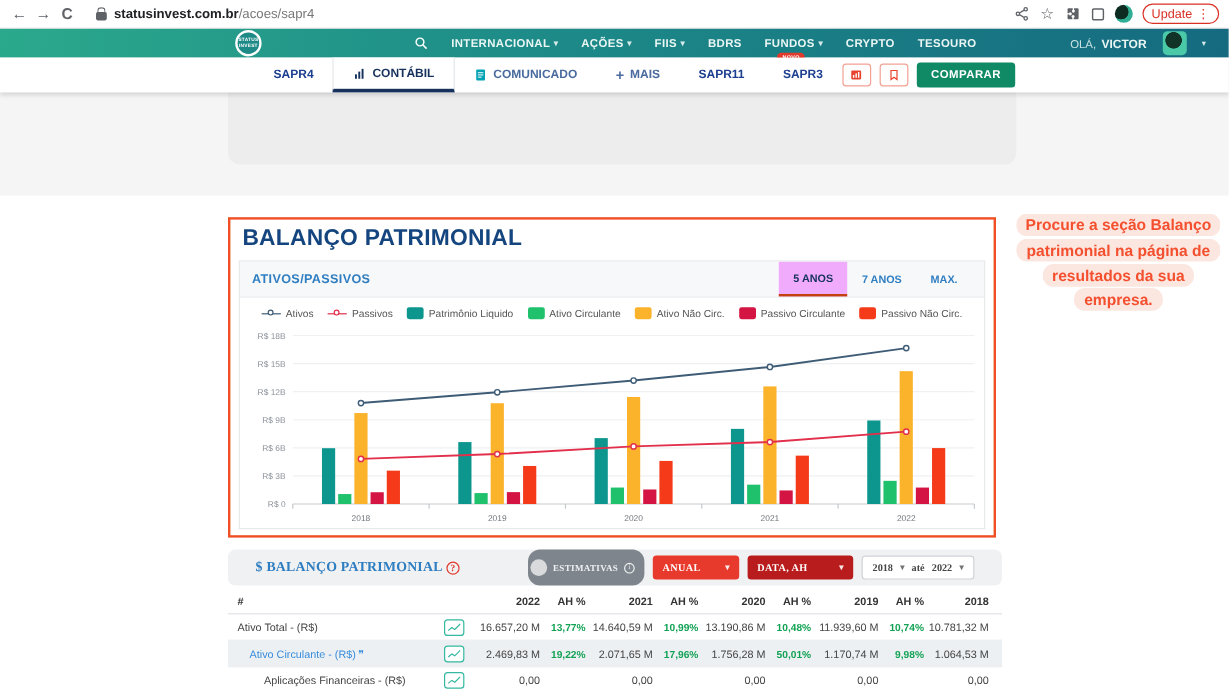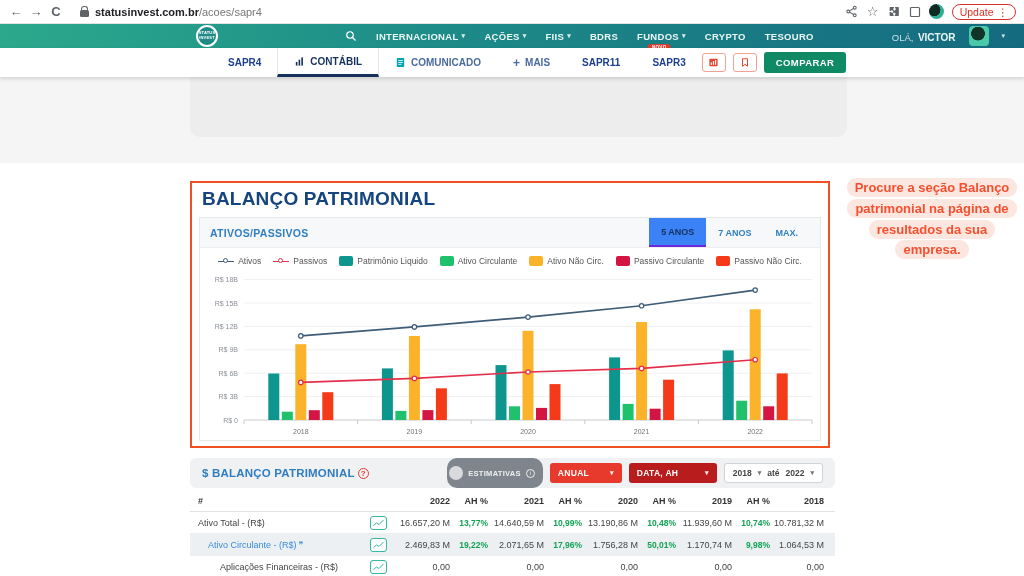--- a/index.html
+++ b/index.html
@@ -49,36 +49,36 @@
   #gray-card { top:77px; left:190px; width:657px; height:60px; background:#ededee; border-radius:0 0 10px 10px; }
 
   
   #red-box { top:181px; left:190px; width:640px; height:267px; border:2px solid #f04f23; background:#fff; }
   #bp-title { top:188px; left:202px; font-size:19px; font-weight:bold; color:#15457e; letter-spacing:.2px; }
   #chart-card { top:217px; left:199px; width:622px; height:224px; border:1px solid #e6e8ea; border-radius:0; background:#fff; overflow:hidden; }
   #chart-head { height:30px; background:#f7f8f9; border-bottom:1px solid #eceef0; display:flex; align-items:center; padding:0 10px; }
   #chart-head-title { color:#2f7ec1; font-size:10.5px; font-weight:bold; letter-spacing:.3px; }
   #range-btns { margin-left:auto; display:flex; align-items:stretch; height:100%; }
   .range-btn { display:flex; align-items:center; padding:0 12px; font-size:9px; font-weight:bold; color:#2f7ec1; cursor:pointer; }
-  .range-active { background:#3b82f6; color:#16325c; border-bottom:2px solid #6d28d9; }
+  .range-active { background:#f0abfc; color:#16325c; border-bottom:2px solid #c2410c; }
   #legend { display:flex; align-items:center; justify-content:center; gap:12px; height:22px; margin-top:2px; }
   .legend-item { display:flex; align-items:center; gap:4px; font-size:8.5px; color:#555; cursor:pointer; }
   .lg-line { width:16px; height:0; border-top:1.4px solid; position:relative; display:inline-block; }
   .lg-line i { position:absolute; left:5px; top:-4px; width:5px; height:5px; border:1.4px solid; border-radius:50%; background:#fff; display:block; }
   .lg-sq { width:14px; height:10px; border-radius:2px; display:inline-block; }
   #chart-wrap { padding:2px 0 0 2px; }
   .yt { font-size:7px; fill:#8a9199; }
   .xt { font-size:7px; fill:#6b7379; }
 
   
   #annotation { top:178px; left:844px; width:176px; text-align:center; font-size:13px; line-height:1.6; font-weight:bold; color:#f4502f; }
   #annotation span { background:#fce7e0; padding:2px 8px; border-radius:9px; -webkit-box-decoration-break:clone; box-decoration-break:clone; }
 
   
-  #table-band { top:458px; left:190px; width:645px; height:30px; background:#f0f1f3; border-radius:6px; display:flex; align-items:center; padding:0 12px; }
+  #table-band { top:458px; left:190px; width:645px; height:30px; background:#f0f1f3; border-radius:6px; display:flex; align-items:center; padding:0 23px;font-family:Liberation Serif, serif; }
   #table-title { color:#2f7ec1; font-size:11.5px; font-weight:bold; letter-spacing:.2px; }
   #help-q { display:inline-flex; width:11px; height:11px; border:1.3px solid #e23a2c; color:#e23a2c; border-radius:50%; font-size:8px; font-weight:bold; align-items:center; justify-content:center; margin-left:3px; }
   #band-controls { margin-left:auto; display:flex; align-items:center; gap:7px; }
   #toggle-pill { background:#7e858c; border-radius:10px; height:30px; display:flex; align-items:center; gap:5px; padding:0 8px 0 2px; cursor:pointer; }
   #toggle-knob { width:14px; height:14px; border-radius:50%; background:#d8dadc; }
   #toggle-pill .tg-label { color:#eef0f1; font-size:7.5px; font-weight:bold; letter-spacing:.3px; }
   .info-dot { display:inline-flex; width:9px; height:9px; border:1px solid #eef0f1; border-radius:50%; color:#eef0f1; font-size:6px; align-items:center; justify-content:center; }
   .dd { height:20px; border-radius:3px; color:#fff; font-size:8.5px; font-weight:bold; display:flex; align-items:center; gap:14px; padding:0 8px; cursor:pointer; letter-spacing:.3px; }
   .dd .caret { font-size:7px; }
   #dd-anual { background:#e83a2c; width:72px; justify-content:space-between; }

